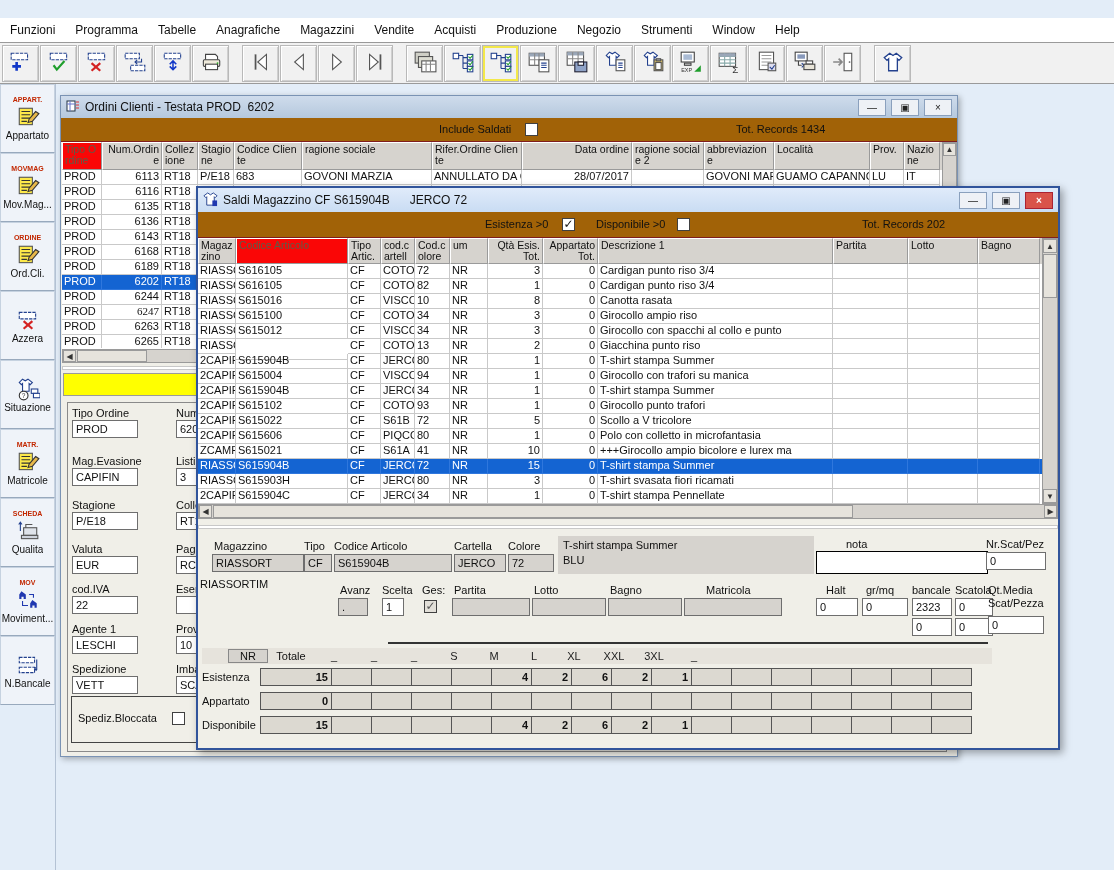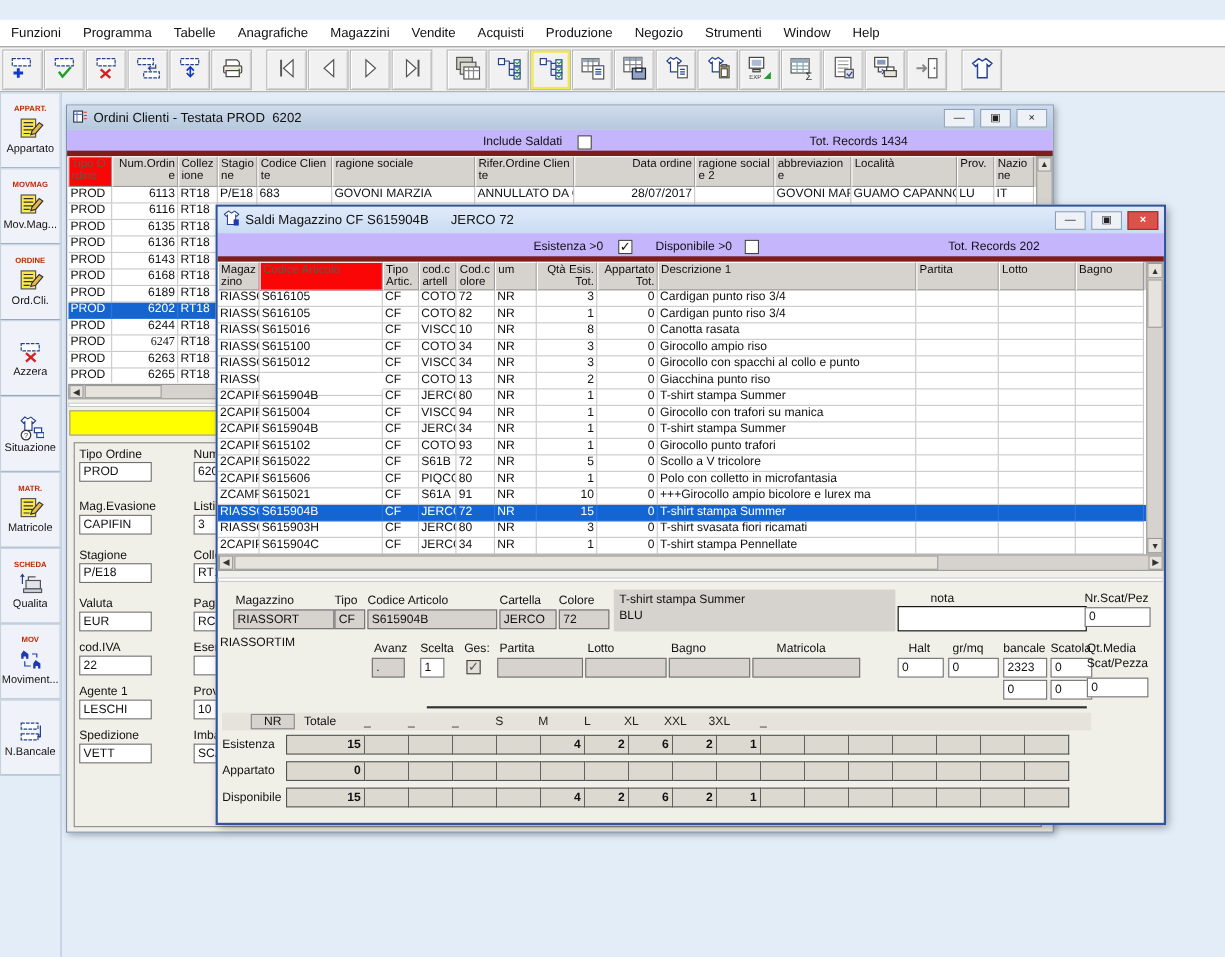--- a/index.html
+++ b/index.html
@@ -26,21 +26,21 @@
 
   #mdi { position:absolute; left:56px; top:84px; width:1058px; height:786px; background:#e3edf8; }
 
   
   .win { position:absolute; background:#f0efe8; }
   .tb { display:flex; align-items:center; gap:5px; padding:0 5px; }
   .tb-title { font-size:12px; white-space:pre; overflow:hidden; }
   .wbtns { margin-left:auto; display:flex; gap:5px; }
   .wbtn { width:28px; height:17px; background:#eef1f6; border:1px solid #8aa0bd; font-size:10px; line-height:15px; text-align:center; color:#222; }
   .wbtn.close-red { background:#d9534a; border-color:#a23; color:#fff; font-weight:bold; }
-  .ctrl { position:relative; background:#c4b5fd; border-bottom:5px solid #7f1d1d; font-size:11px; }
+  .ctrl { position:relative; background:#a16207; border-bottom:1px solid #7f1d1d; font-size:11px; }
   .lab { position:absolute; white-space:nowrap; font-size:11px; }
   .cb { position:absolute; width:13px; height:13px; background:#fff; border:1px solid #404040; font-size:12px; line-height:11px; text-align:center; color:#111; }
   .cb.dis { background:#e2dfd8; color:#555; }
 
   
   .grid { position:absolute; overflow:hidden; background:#fff; border:1px solid #9a9a9a; }
   .g-head { display:flex; background:#d6d3ce; }
   .g-hc { flex:none; border-right:1px solid #9a9a9a; border-bottom:1px solid #9a9a9a; border-top:1px solid #fff; border-left:1px solid #fff; padding:1px 2px; font-size:10.5px; line-height:11px; overflow:hidden; word-break:break-all; }
   .g-hc.red { background:#fa0606; color:#5d5d49; }
   .g-hc.ar { text-align:right; }
@@ -641,20 +641,24 @@
         <span class="lab" style="left: 4px; top: 220px;">Agente 1</span>
         <div class="inp" style="left: 4px; top: 233px; width: 66px;">LESCHI</div>
         <span class="lab" style="left: 108px; top: 220px;">Provv</span>
         <div class="inp" style="left: 108px; top: 233px; width: 70px;">10</div>
         <span class="lab" style="left: 4px; top: 260px;">Spedizione</span>
         <div class="inp" style="left: 4px; top: 273px; width: 66px;">VETT</div>
         <span class="lab" style="left: 108px; top: 260px;">Imbal</span>
         <div class="inp" style="left: 108px; top: 273px; width: 70px;">SCAT</div>
       </div>
 
+    <div style="position:absolute; left:10px; top:600px; width:150px; height:47px; border:1px solid #444; background:#f0efe8; z-index:3;">
+      <span class="lab" style="left:6px; top:15px;">Spediz.Bloccata</span>
+      <span class="cb" style="left:100px; top:15px;"></span>
+    </div>
   </div>
 
   <div class="win" style="left:196px; top:186px; width:864px; height:564px; border:2px solid #31549b; box-shadow:3px 3px 8px rgba(0,0,0,.35); z-index:2;">
     <div class="tb" style="height:24px; background:linear-gradient(#e0ebfa,#c9dcf3);">
       <span>
         <svg viewBox="0 0 16 16" width="15" height="15">
             <path d="M5 1l3 2 3-2 4 3-2 2-1-1v9H4V5L3 6 1 4z" fill="#fff" stroke="#23418e"></path>
             <rect x="10" y="9" width="5" height="6" fill="#2038b0"></rect>
           </svg>
       </span>
@@ -854,21 +858,21 @@
             <div class="g-c" style="width: 235px;">Polo con colletto in microfantasia</div>
             <div class="g-c" style="width: 75px;"></div>
             <div class="g-c" style="width: 70px;"></div>
             <div class="g-c" style="width: 62px;"></div>
           </div>
           <div class="g-row">
             <div class="g-c" style="width: 38px;">ZCAMP</div>
             <div class="g-c" style="width: 112px;">S615021</div>
             <div class="g-c" style="width: 33px;">CF</div>
             <div class="g-c" style="width: 34px;">S61A</div>
-            <div class="g-c" style="width: 35px;">91</div>
+            <div class="g-c" style="width: 35px;">41</div>
             <div class="g-c" style="width: 38px;">NR</div>
             <div class="g-c ar" style="width: 55px;">10</div>
             <div class="g-c ar" style="width: 55px;">0</div>
             <div class="g-c" style="width: 235px;">+++Girocollo ampio bicolore e lurex ma</div>
             <div class="g-c" style="width: 75px;"></div>
             <div class="g-c" style="width: 70px;"></div>
             <div class="g-c" style="width: 62px;"></div>
           </div>
           <div class="g-row sel">
             <div class="g-c" style="width: 38px;">RIASSC</div>

